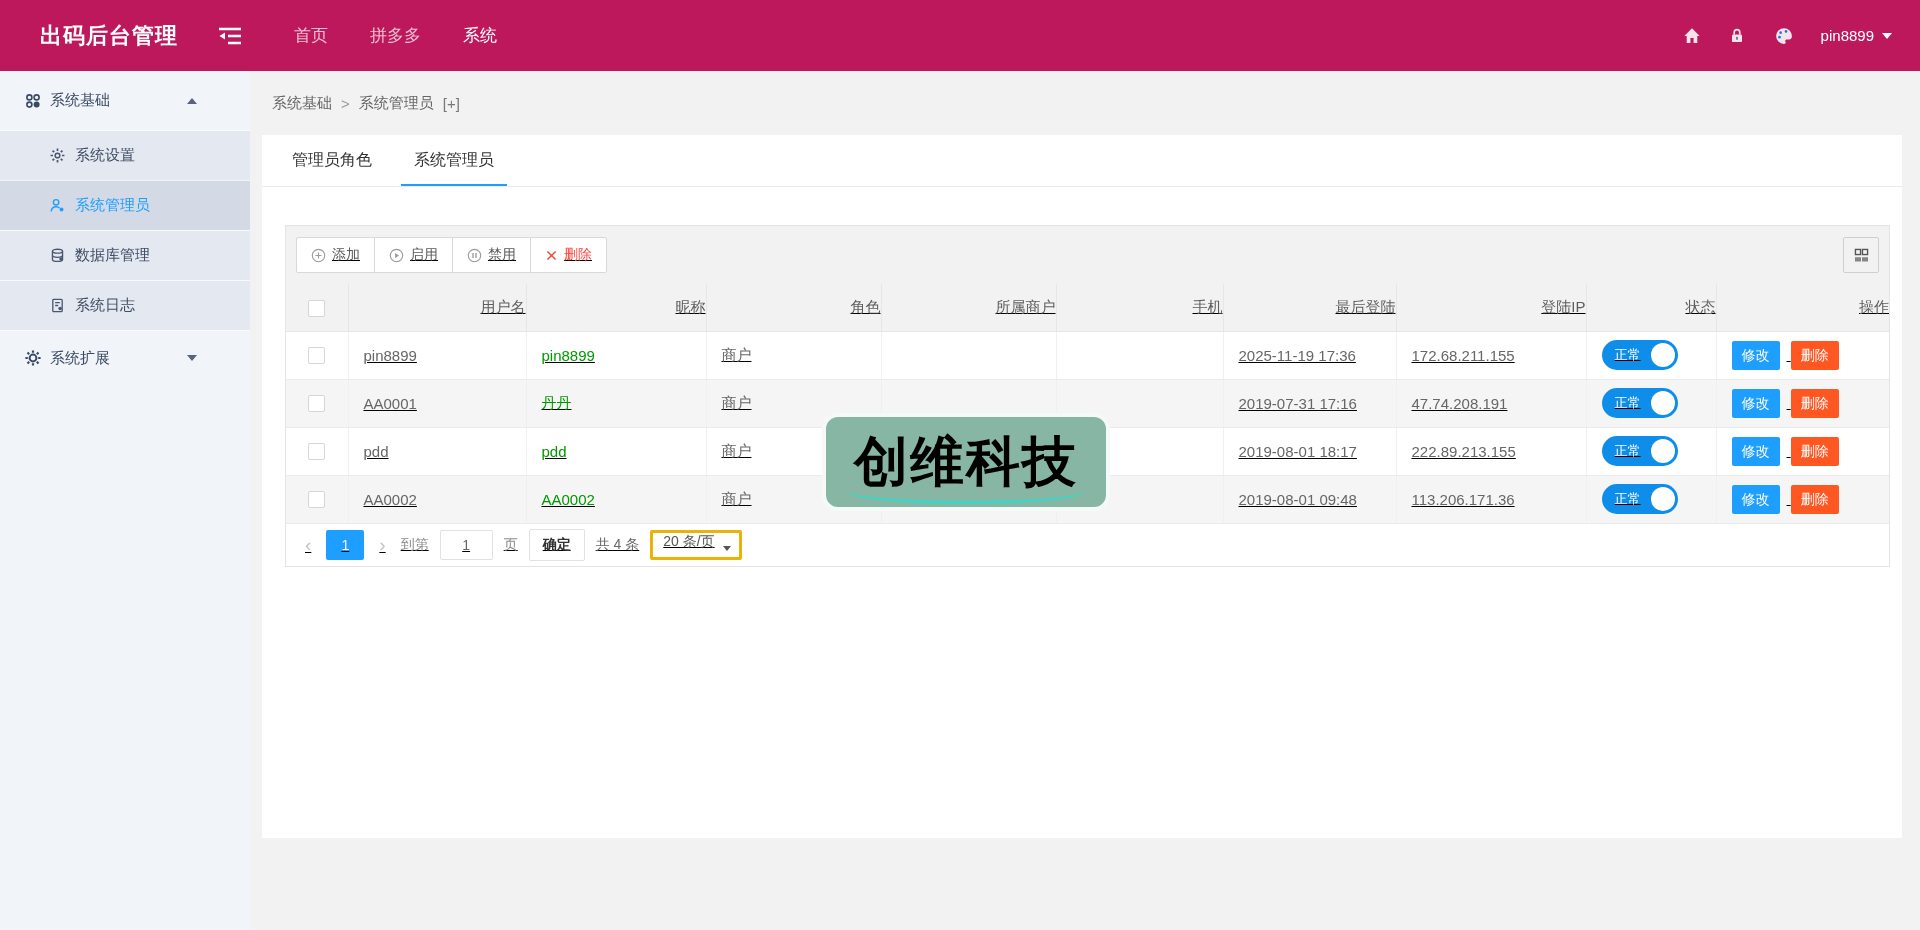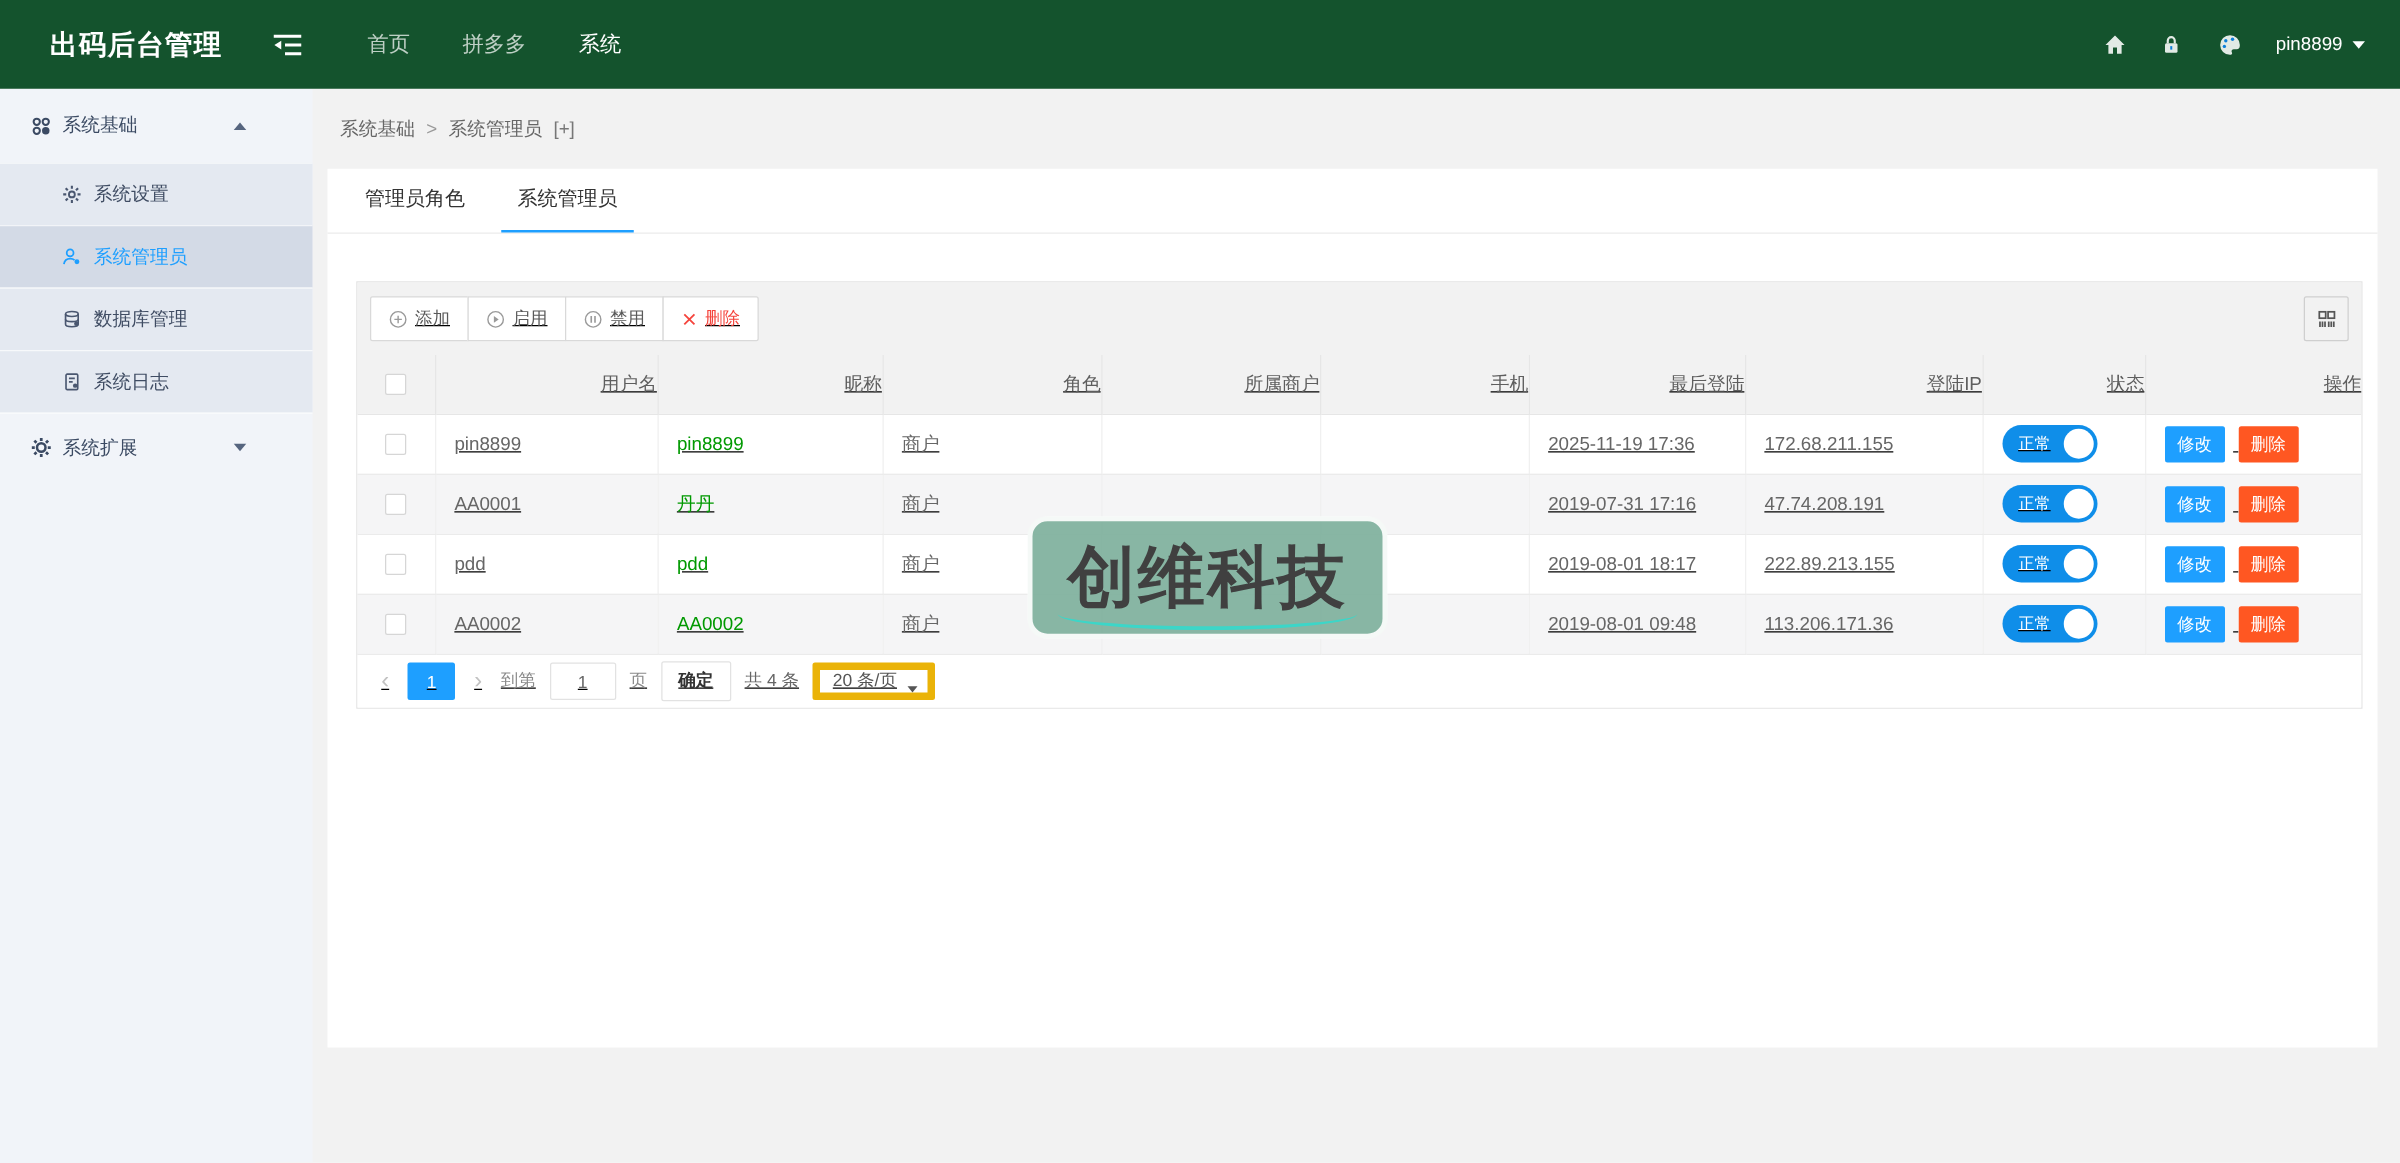--- a/index.html
+++ b/index.html
@@ -1,21 +1,21 @@
 <!DOCTYPE html>
 <html><head>
 <meta charset="utf-8">
 <style>
   * { box-sizing: border-box; margin: 0; padding: 0; }
   html,body { width:1920px; height:930px; }
   body { font-family: "Liberation Sans","DejaVu Sans",sans-serif; background:#e9e9e9; }
   .page { position:relative; width:1920px; height:930px; overflow:hidden; background:#f2f2f2; }
 
   
-  .navbar { position:absolute; left:0; top:0; width:1920px; height:71px; background:#14532d; display:flex; align-items:center; z-index:100; }
+  .navbar { position:absolute; left:0; top:0; width:1920px; height:71px; background:#be185d; display:flex; align-items:center; z-index:100; }
   .brand { color:#fff; font-size:22px; font-weight:bold; padding-left:40px; width:215px; letter-spacing:1px; }
   .nav-toggle { width:30px; height:26px; margin-right:28px; display:flex; align-items:center; justify-content:center; cursor:pointer; }
   .nav-menu { display:flex; height:71px; }
   .nav-item { color:rgba(255,255,255,.72); font-size:17px; line-height:71px; padding:0 21px; cursor:pointer; }
   .nav-item.active { color:#ffffff; }
   .nav-right { position:absolute; right:28px; top:0; height:71px; display:flex; align-items:center; gap:28px; }
   .nav-icon { width:18px; height:18px; color:rgba(255,255,255,.88); cursor:pointer; display:flex; }
   .nav-user { display:flex; align-items:center; gap:8px; color:#fff; font-size:15px; cursor:pointer; }
   .caret-down-white { width:0; height:0; border-left:5px solid transparent; border-right:5px solid transparent; border-top:6px solid #fff; }
 
@@ -73,26 +73,26 @@
   .abtn.del { background:#ff5722; }
 
   
   .pager { height:42px; background:#fff; display:flex; align-items:center; padding-left:15px; gap:11px; font-size:14px; color:#666; }
   .pg-arrow { color:#c2c2c2; font-size:19px; padding:0 4px; cursor:pointer; line-height:1; }
   .pg-cur { width:38px; height:30px; background:#1e9fff; color:#fff; border-radius:2px; display:flex; align-items:center; justify-content:center; font-size:14px; cursor:pointer; }
   .pg-label { color:#8b8b8b; }
   .pg-input { width:53px; height:30px; border:1px solid #e2e2e2; border-radius:2px; text-align:center; font-size:14px; color:#666; outline:none; font-family:inherit; }
   .pg-confirm { height:32px; padding:0 13px; background:#fff; border:1px solid #e2e2e2; border-radius:2px; font-size:14px; color:#333; font-weight:600; cursor:pointer; font-family:inherit; }
   .pg-total { color:#666; }
-  .pg-select { position:relative; height:30px; border:6px solid #eab308; border-radius:2px; background:#fff; display:flex; align-items:center; padding:0 24px 0 10px; cursor:pointer; color:#555; }
+  .pg-select { position:relative; height:30px; border:3px solid #eab308; border-radius:2px; background:#fff; display:flex; padding:0 24px 0 10px; cursor:pointer; color:#555; }
   .pg-select .sel-caret { position:absolute; right:8px; top:13px; width:0; height:0; border-left:4px solid transparent; border-right:4px solid transparent; border-top:5px solid #555; }
 
   
   .watermark { position:absolute; left:822px; top:413px; width:288px; z-index:60; pointer-events:none; }
-  .wm-badge { position:relative; height:98px; border-radius:16px; background:rgba(126,176,156,.92); border:4px solid rgba(255,255,255,.92); display:flex; align-items:center; justify-content:center; color:#404040; font-size:54px; font-weight:bold; letter-spacing:2px; overflow:hidden; }
+  .wm-badge { position:relative; height:98px; border-radius:16px; background:rgba(126,176,156,.92); border:4px solid rgba(255,255,255,.92); display:flex; align-items:center; justify-content:center; color:#000000; font-size:54px; font-weight:bold; letter-spacing:2px; overflow:hidden; }
   .wm-arc { position:absolute; left:7%; bottom:3px; width:86%; height:26px; border-bottom:3px solid #3cd6c8; border-radius:50%; }
   .wm-url { margin-top:-4px; text-align:center; color:rgba(48,185,178,.9); font-size:24px; letter-spacing:2px; }
 </style>
 </head>
 <body>
 
 <div class="page">
 
   <div class="navbar">
     <div class="brand">出码后台管理</div>

